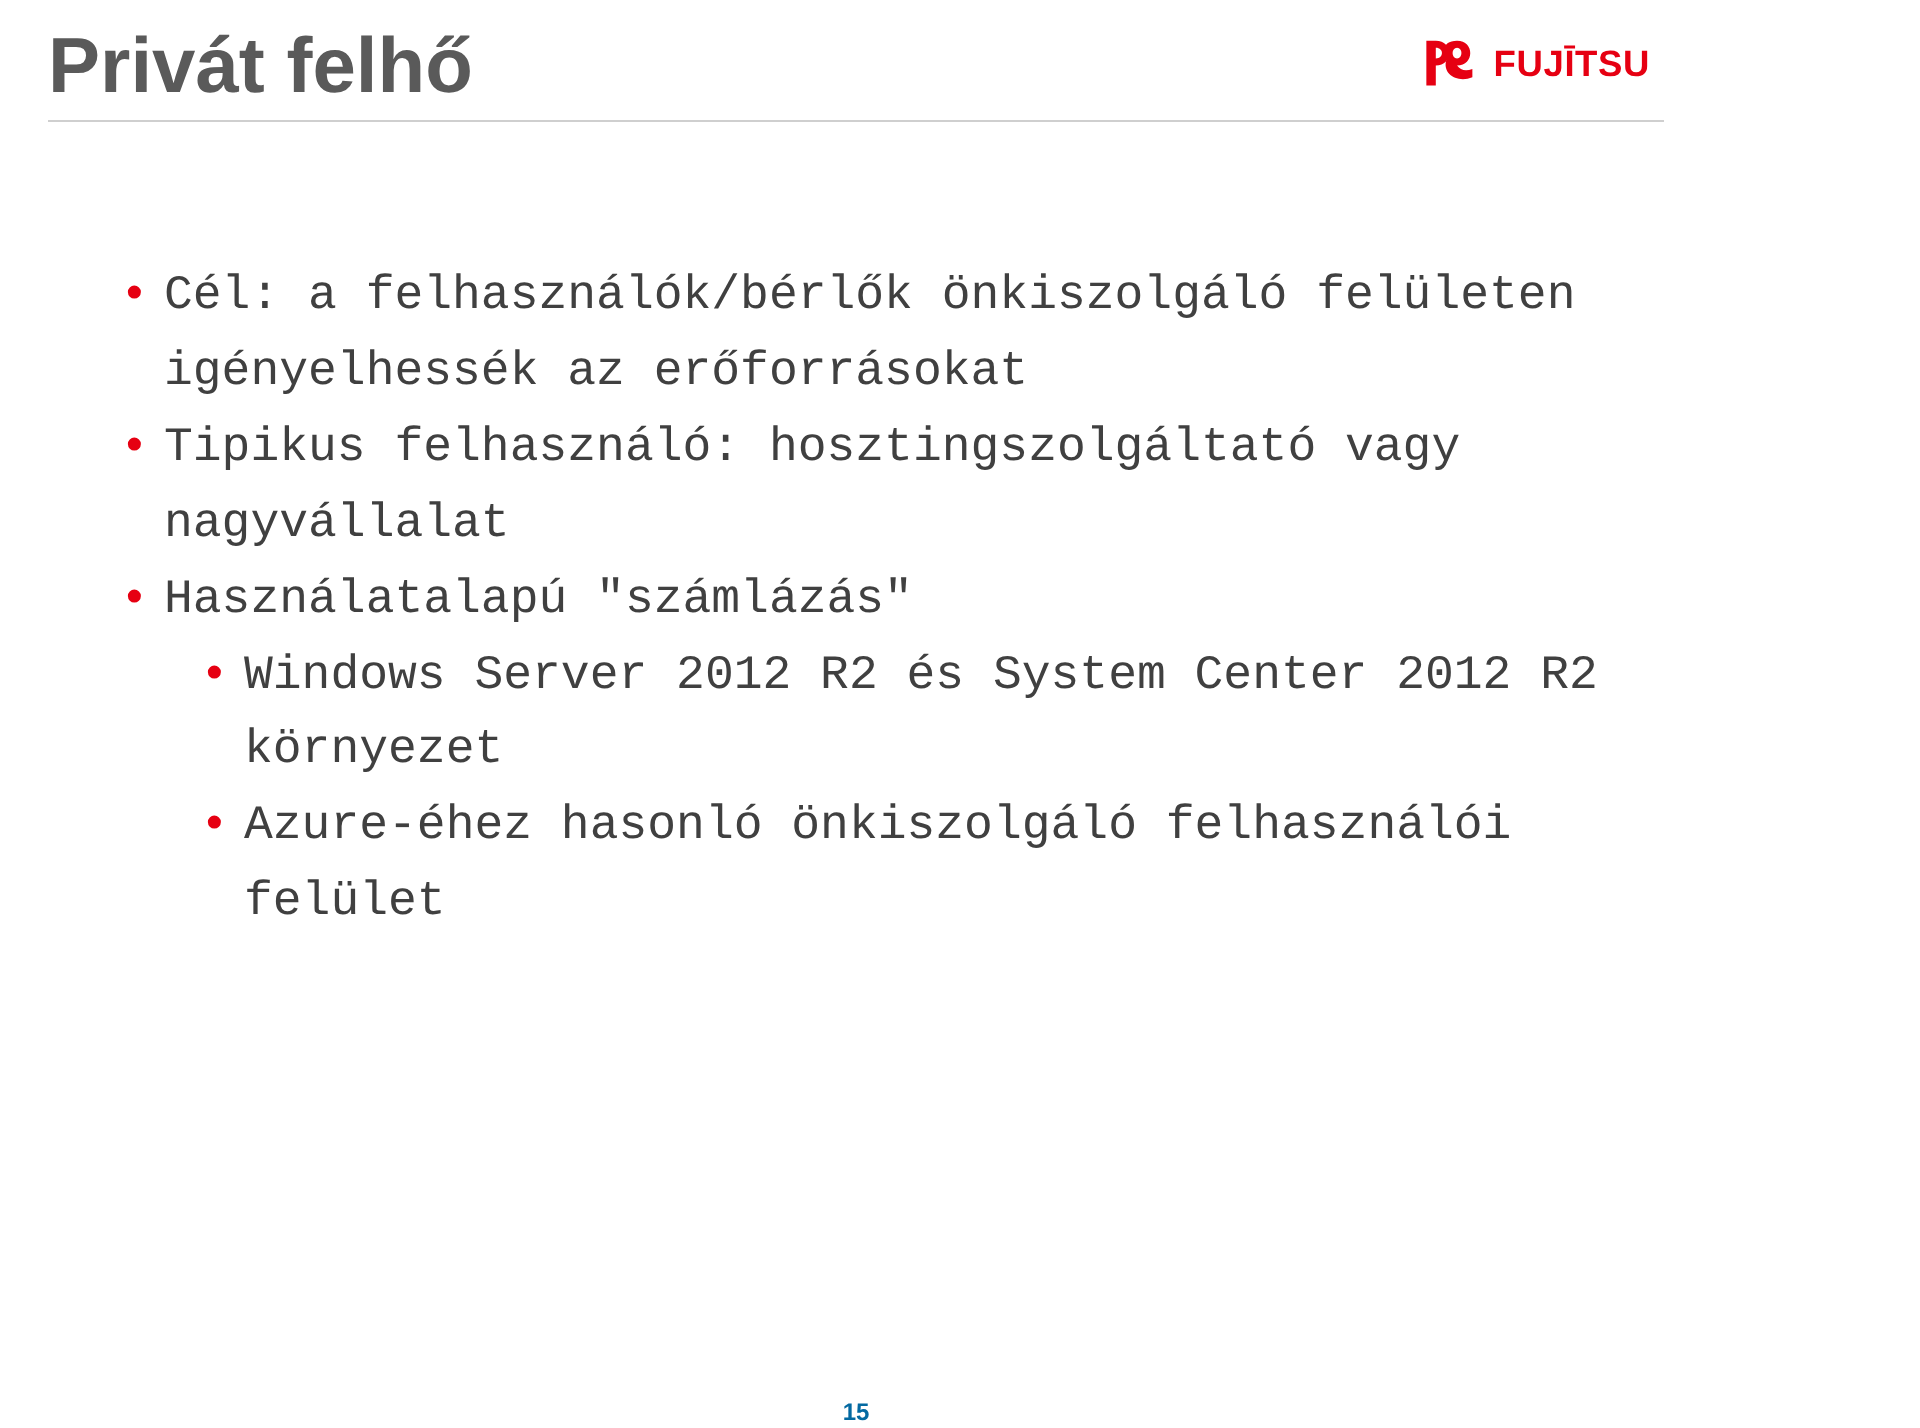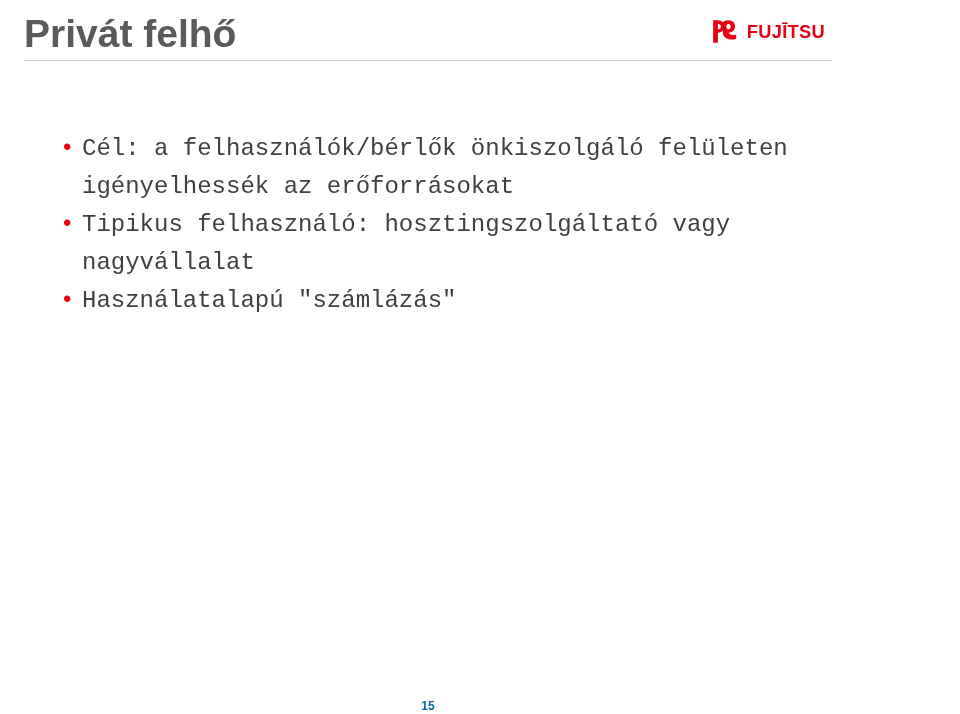--- a/index.html
+++ b/index.html
@@ -102,18 +102,20 @@
     </svg>
   </div>
 
   <div class="rule"></div>
 
   <div class="content">
     <ul>
       <li class="bullet-l1"><span>Cél: a felhasználók/bérlők önkiszolgáló felületen igényelhessék az erőforrásokat</span></li>
       <li class="bullet-l1"><span>Tipikus felhasználó: hosztingszolgáltató vagy nagyvállalat</span></li>
       <li class="bullet-l1"><span>Használatalapú "számlázás"</span></li>
+      <li class="bullet-l2"><span>Windows Server 2012 R2 és System Center 2012 R2 környezet</span></li>
+      <li class="bullet-l2"><span>Azure-éhez hasonló önkiszolgáló felhasználói felület</span></li>
     </ul>
   </div>
 
   <div class="page-num">15</div>
 
 </div>
 
 </body></html>

